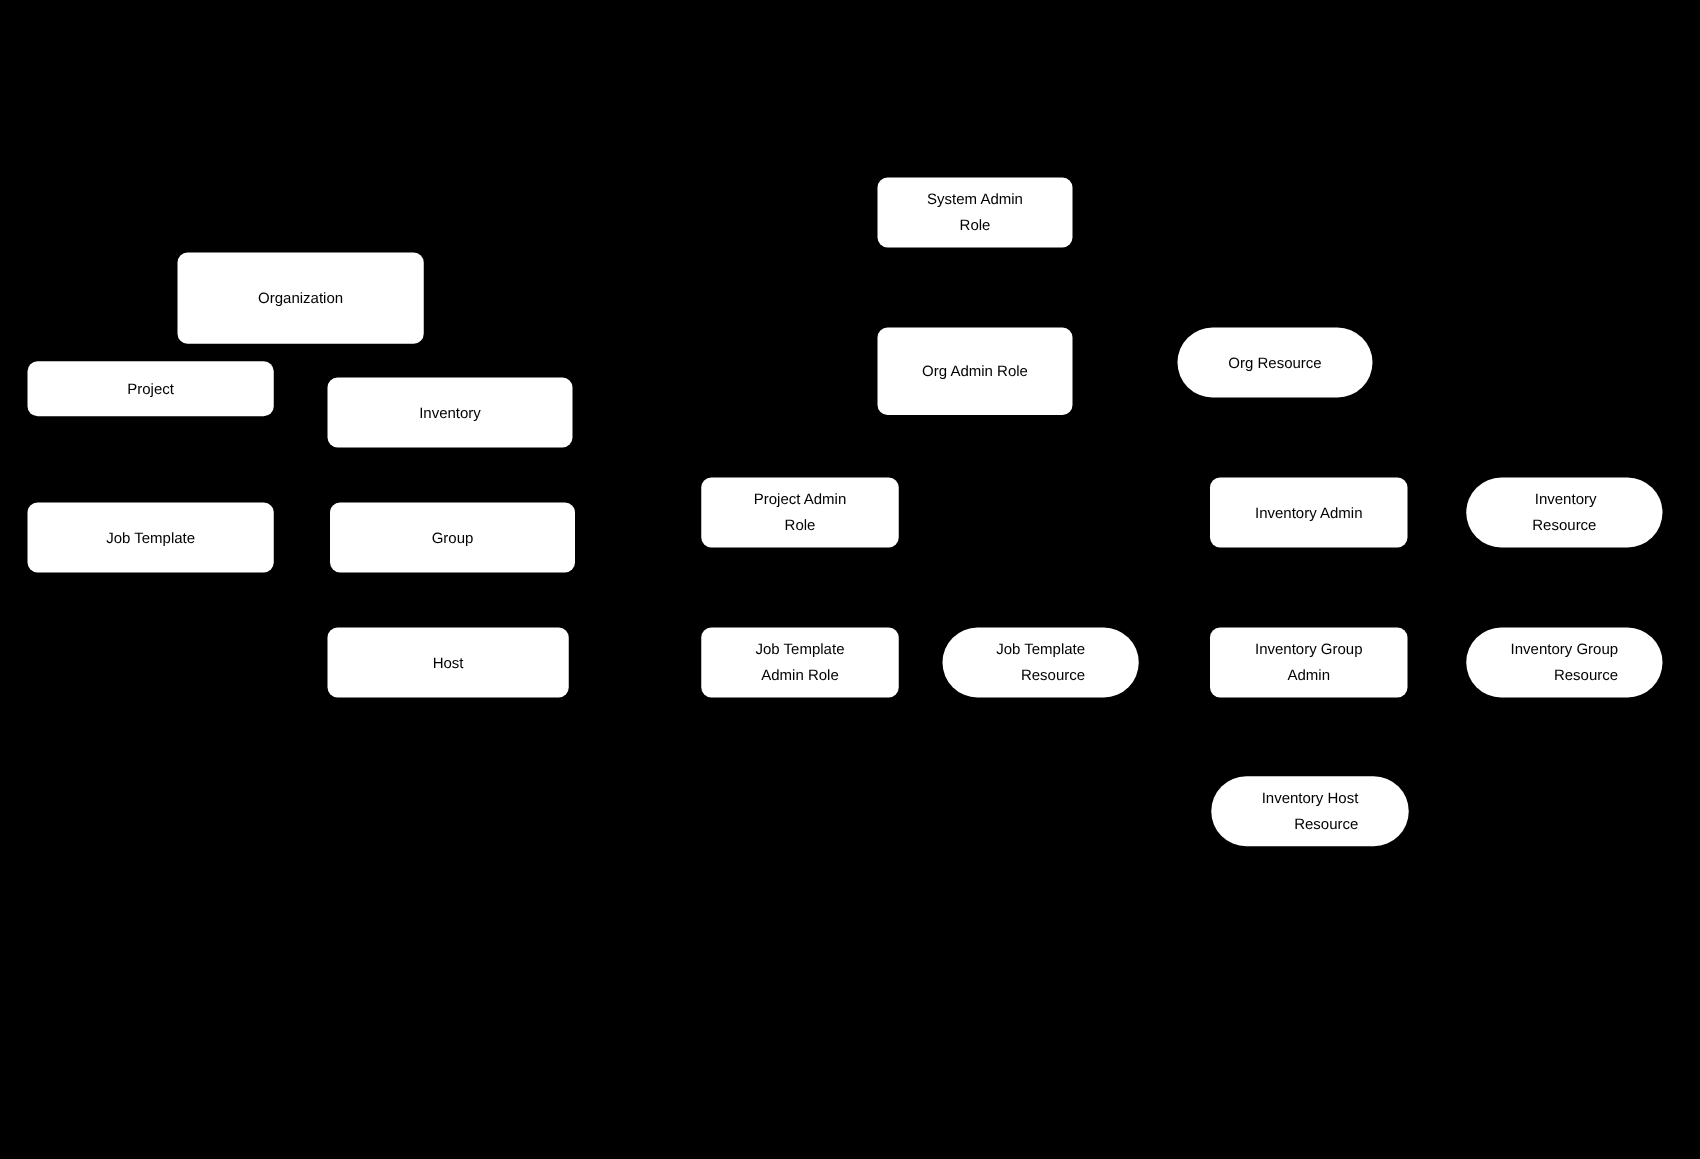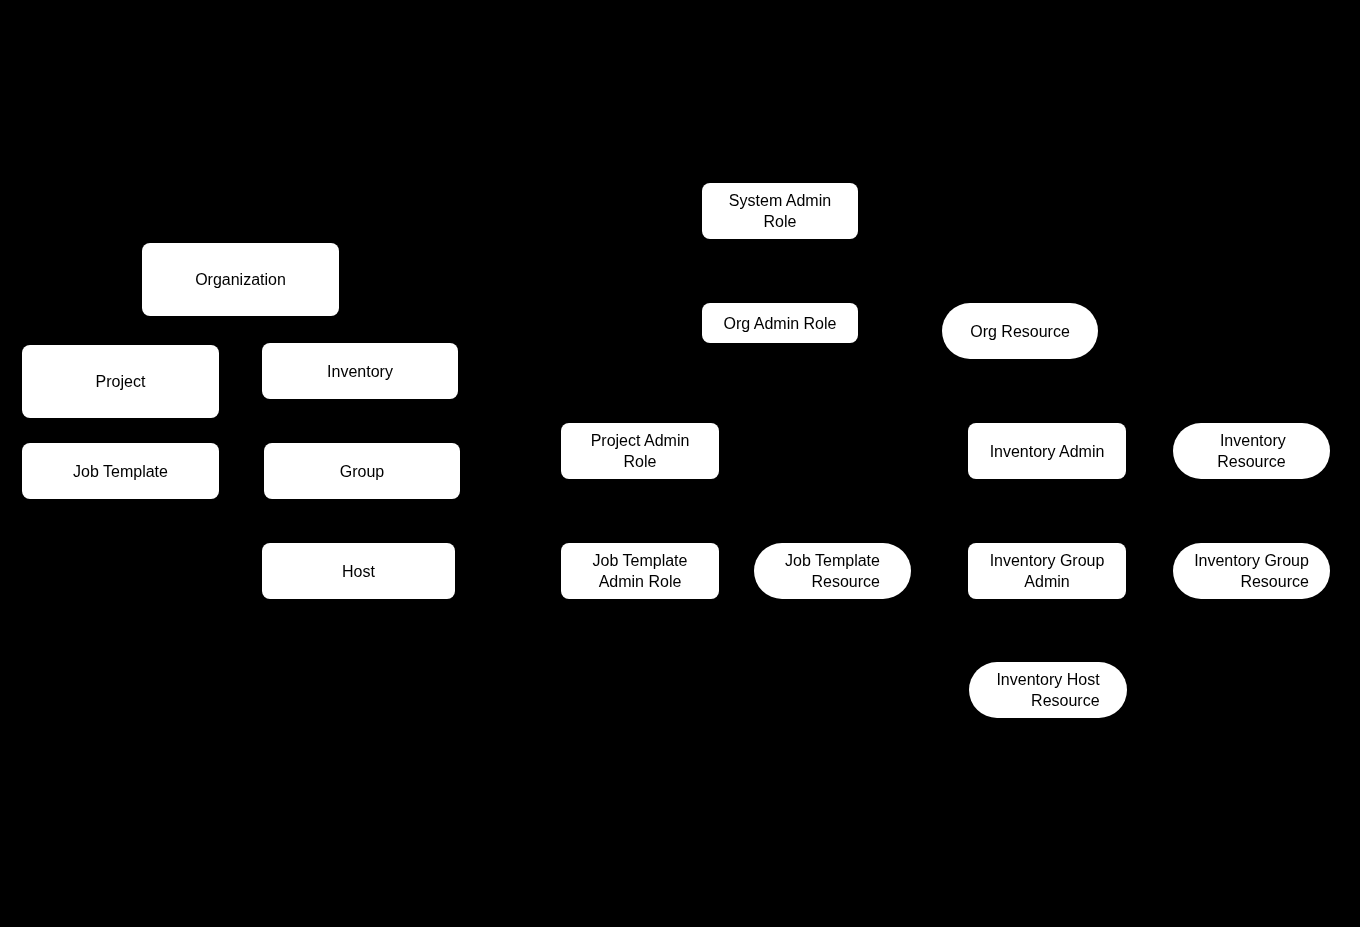--- a/index.html
+++ b/index.html
@@ -18,49 +18,48 @@
   .node {
     position: absolute;
     box-sizing: border-box;
     background: var(--node-fill, #ffffff);
     color: var(--node-text, #000000);
     display: flex;
     align-items: center;
     justify-content: center;
     text-align: center;
     white-space: pre-line;
-    font-size: 16px;
+    font-size: 12px;
     line-height: 21px;
     font-weight: 400;
     padding: 2px 8px;
-    margin-top: 41px;
   }
   .node.rect {
     border-radius: 8px;
   }
   .node.pill {
     border-radius: 28px;
     text-align: right;
   }
 </style>
 </head>
 <body>
 
 <div class="canvas">
 
   <div class="node rect" style="left:142px; top:202px; width:197px; height:73px">Organization</div>
-  <div class="node rect" style="left:22px; top:304px; width:197px; height:73px">Project</div>
+  <div class="node rect" style="left:22px; top:289px; width:197px; height:44px">Project</div>
   <div class="node rect" style="left:262px; top:302px; width:196px; height:56px">Inventory</div>
   <div class="node rect" style="left:22px; top:402px; width:197px; height:56px">Job Template</div>
   <div class="node rect" style="left:264px; top:402px; width:196px; height:56px">Group</div>
   <div class="node rect" style="left:262px; top:502px; width:193px; height:56px">Host</div>
 
   <div class="node rect" style="left:702px; top:142px; width:156px; height:56px">System Admin
 Role</div>
-  <div class="node rect" style="left:702px; top:262px; width:156px; height:40px">Org Admin Role</div>
+  <div class="node rect" style="left:702px; top:262px; width:156px; height:70px">Org Admin Role</div>
   <div class="node pill" style="left:942px; top:262px; width:156px; height:56px">Org Resource</div>
 
   <div class="node rect" style="left:561px; top:382px; width:158px; height:56px">Project Admin
 Role</div>
   <div class="node rect" style="left:968px; top:382px; width:158px; height:56px">Inventory Admin</div>
   <div class="node pill" style="left:1173px; top:382px; width:157px; height:56px">Inventory
 Resource</div>
 
   <div class="node rect" style="left:561px; top:502px; width:158px; height:56px">Job Template
 Admin Role</div>

